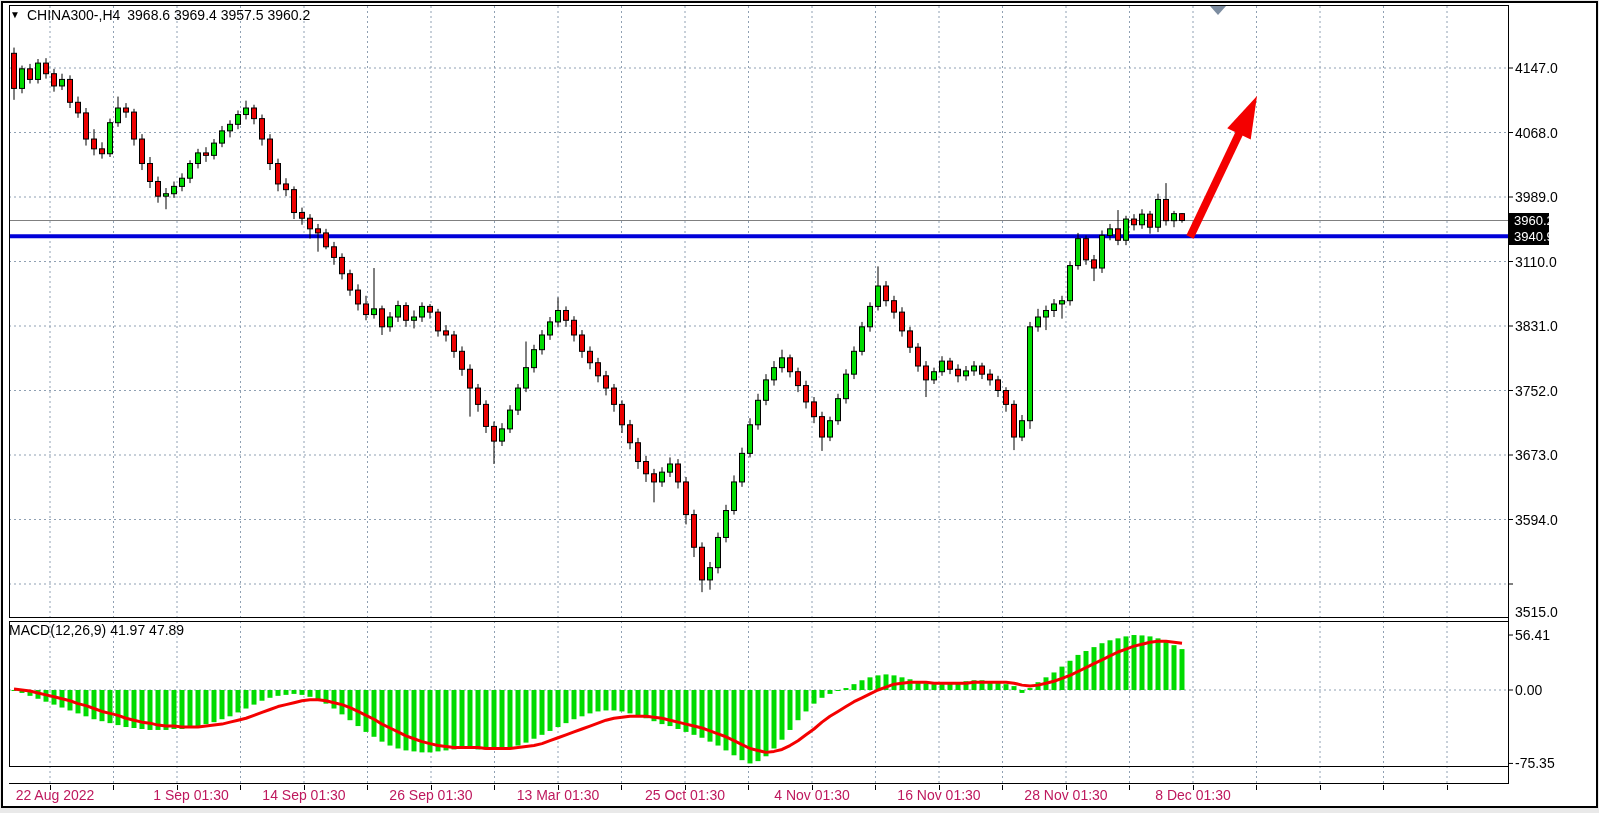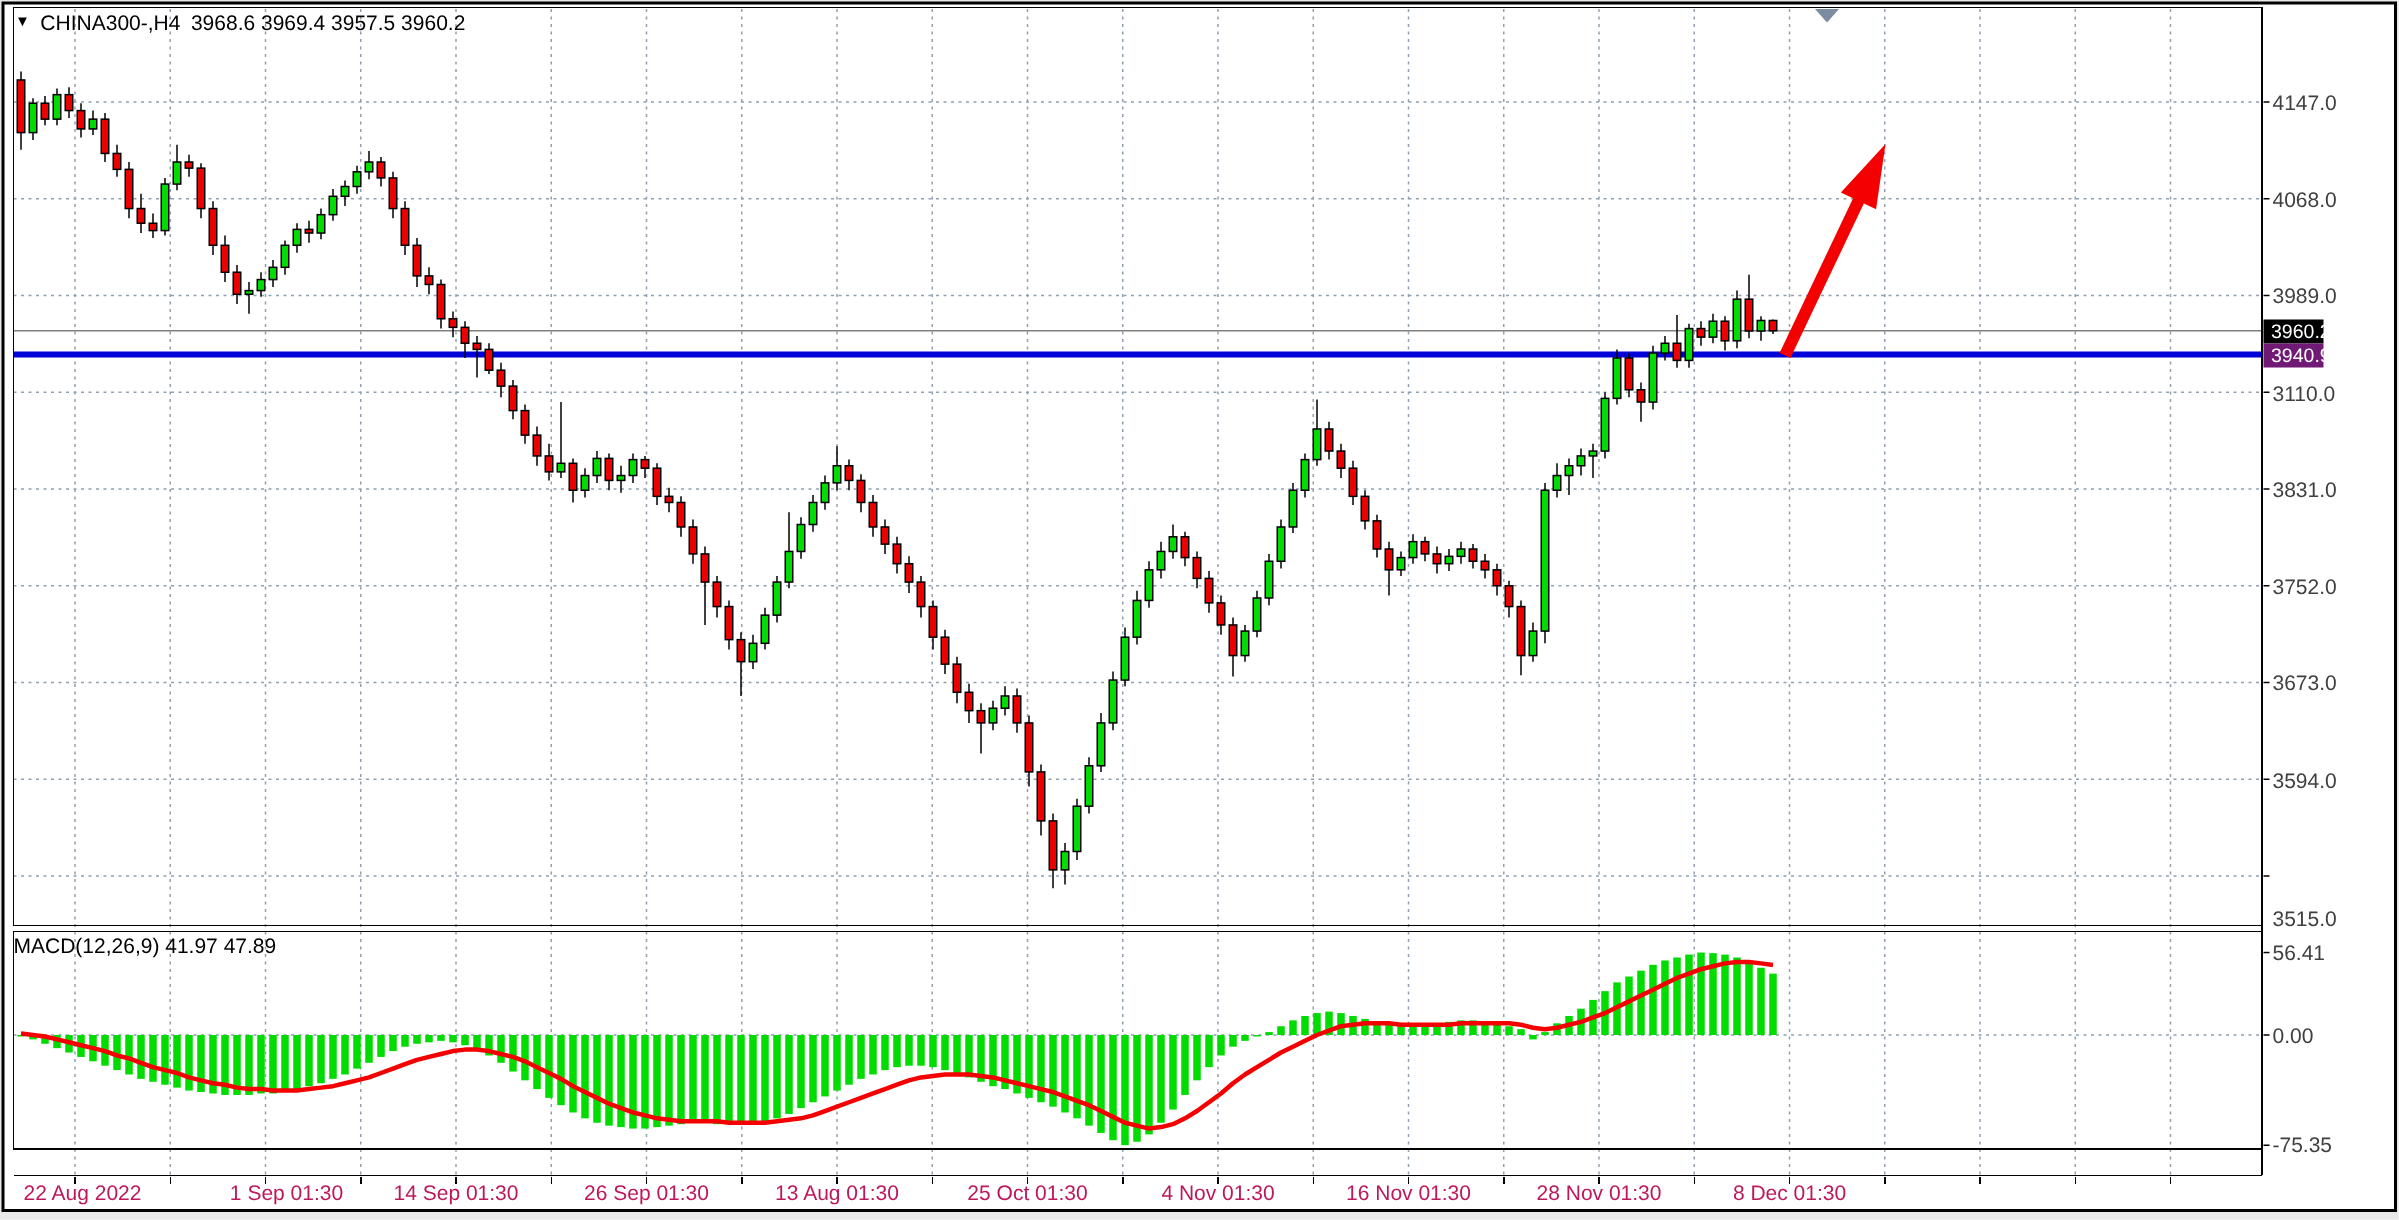--- a/index.html
+++ b/index.html
@@ -3,21 +3,21 @@
 <meta charset="utf-8">
 <style>
   html,body{margin:0;padding:0;background:#e9e9e9;}
   #app{position:relative;width:1599px;height:813px;background:#e9e9e9;overflow:hidden;
        font-family:"Liberation Sans",sans-serif;-webkit-font-smoothing:none;}
   #chart-svg{position:absolute;left:0;top:0;}
   .overlay{position:absolute;color:#000;font-size:14px;white-space:nowrap;}
   #title{left:10px;top:7px;display:flex;align-items:center;gap:7px;}
   #title .dd{font-size:10px;transform:translateY(-1px);}
   #macd-label{left:9px;top:622px;}
-  .ylab{position:absolute;left:1515px;font-size:14px;color:#404040;white-space:nowrap;}
+  .ylab{position:absolute;left:1515px;font-size:14px;color:#000000;white-space:nowrap;}
   .xlab{position:absolute;top:787px;font-size:14px;color:#be185d;white-space:nowrap;transform:translateX(-50%);}
   .tag{position:absolute;left:1509px;width:40px;height:16px;color:#fff;font-size:13px;
        line-height:16px;padding-left:5px;box-sizing:border-box;text-align:right;}
   #tag-current{top:213px;}
   #tag-line{top:229px;}
 </style>
 </head>
 <body>
 <div id="app">
 
@@ -566,24 +566,24 @@
       <div class="ylab" style="top: 447px;">3673.0</div>
       <div class="ylab" style="top: 511.5px;">3594.0</div>
       <div class="ylab" style="top: 584px; margin-top: 20px;">3515.0</div>
       <div class="ylab" style="top: 627.023px;">56.41</div>
       <div class="ylab" style="top: 682px;">0.00</div>
       <div class="ylab" style="top: 755.436px;">-75.35</div>
       <div class="xlab" style="left: 55px;">22 Aug 2022</div>
       <div class="xlab" style="left: 191px;">1 Sep 01:30</div>
       <div class="xlab" style="left: 304px;">14 Sep 01:30</div>
       <div class="xlab" style="left: 431px;">26 Sep 01:30</div>
-      <div class="xlab" style="left: 558px;">13 Aug 01:30</div>
+      <div class="xlab" style="left: 558px;">13 Mar 01:30</div>
       <div class="xlab" style="left: 685px;">25 Oct 01:30</div>
       <div class="xlab" style="left: 812px;">4 Nov 01:30</div>
       <div class="xlab" style="left: 939px;">16 Nov 01:30</div>
       <div class="xlab" style="left: 1066px;">28 Nov 01:30</div>
       <div class="xlab" style="left: 1193px;">8 Dec 01:30</div>
     </div>
 
   <div id="tag-current" class="tag" style="background: rgb(0, 0, 0);">3960.2</div>
-  <div id="tag-line" class="tag" style="background: #701a75;">3940.9</div>
+  <div id="tag-line" class="tag" style="background: #000000;">3940.9</div>
 
 </div>
 
 </body></html>

